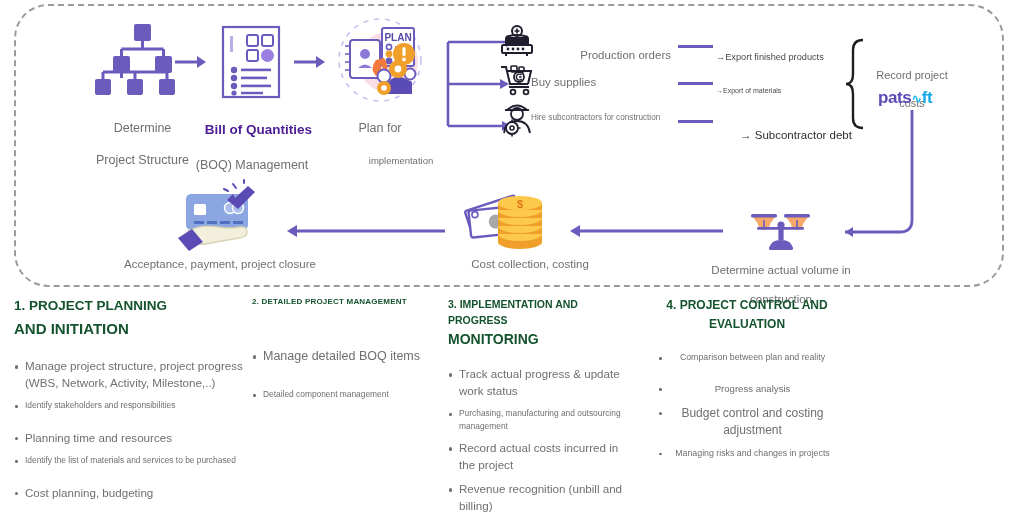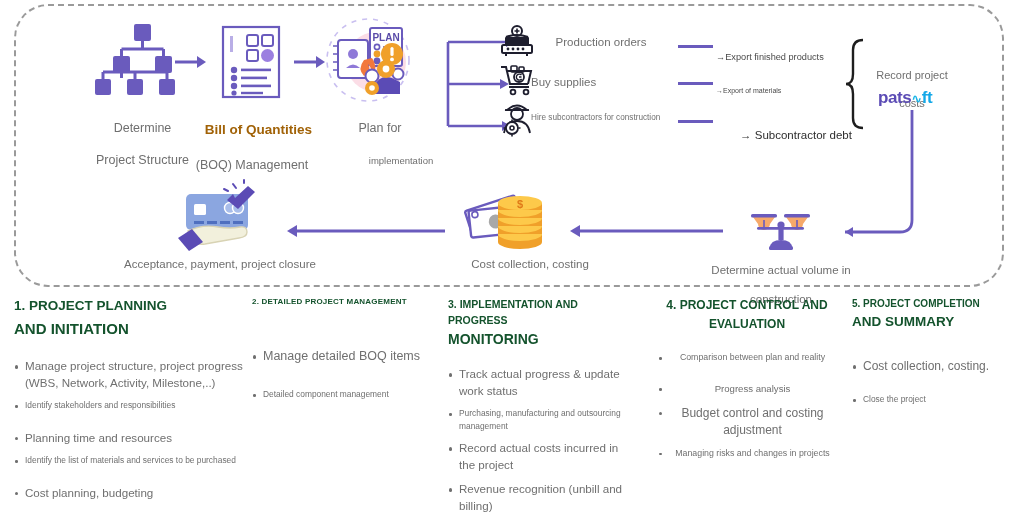--- a/index.html
+++ b/index.html
@@ -96,32 +96,32 @@
         <circle cx="12" cy="52" r="3.2"></circle>
           <rect x="19" y="50.6" width="26" height="2.6"></rect>
         <circle cx="12" cy="60" r="3.2"></circle>
           <rect x="19" y="58.6" width="30" height="2.6"></rect>
         <circle cx="12" cy="67" r="2.6"></circle>
           <rect x="19" y="65.8" width="22" height="2.4"></rect>
       </g>
     </svg>
   </div>
   <div class="cap" style="left:178px;top:104px;width:148px;font-size:13.5px;">
-    <span style="font-weight:bold;color:#a16207;margin-left:13px;">Bill of Quantities</span><br>
+    <span style="font-weight:bold;color:#4c1d95;margin-left:13px;">Bill of Quantities</span><br>
     <span style="font-size:12.5px;">(BOQ) Management</span>
   </div>
 
   <div class="node" style="left:294px;top:55px;">
     <svg width="32" height="14" viewBox="0 0 32 14">
       <path d="M0 7 H24" stroke="#6a5bbd" stroke-width="3"></path>
       <path d="M22 1 L31 7 L22 13 Z" fill="#6a5bbd"></path>
     </svg>
   </div>
 
-  <div class="node" style="left:324px;top:16px;">
+  <div class="node" style="left:336px;top:16px;">
     <svg width="88" height="88" viewBox="0 0 88 88">
       <circle cx="44" cy="44" r="41" fill="none" stroke="#c9bff0" stroke-width="1.6" stroke-dasharray="5 6"></circle>
       <circle cx="52" cy="46" r="30" fill="#fbdde6"></circle>
       <rect x="14" y="24" width="30" height="38" rx="3" fill="#fff" stroke="#6a5bbd" stroke-width="2"></rect>
       <path d="M14 30 H9 M14 38 H9 M14 46 H9 M14 54 H9" stroke="#6a5bbd" stroke-width="1.6"></path>
       <circle cx="29" cy="38" r="5" fill="#8f79d8"></circle>
       <path d="M22 52 q7 -7 14 0 z" fill="#8f79d8"></path>
       <rect x="46" y="12" width="32" height="38" rx="2" fill="#fff" stroke="#6a5bbd" stroke-width="2"></rect>
       <text x="62" y="25" font-size="10" font-weight="bold" fill="#5a4ba8" text-anchor="middle" font-family="Liberation Sans, sans-serif">PLAN</text>
       <g stroke="#6a5bbd" stroke-width="1.6" fill="none">
@@ -170,21 +170,21 @@
       <rect x="2" y="19" width="30" height="8" rx="1.5" fill="none" stroke="#1e1e2e" stroke-width="2"></rect>
       <g fill="#1e1e2e">
         <circle cx="8" cy="23" r="1.4"></circle>
           <circle cx="13" cy="23" r="1.4"></circle>
         <circle cx="18" cy="23" r="1.4"></circle>
           <circle cx="23" cy="23" r="1.4"></circle>
       </g>
       <path d="M6 27 V30 M27 27 V30" stroke="#1e1e2e" stroke-width="2"></path>
     </svg>
   </div>
-  <div class="cap" style="left:531px;top:35px;width:140px;text-align:center;font-size:11.5px;">Production orders</div>
+  <div class="cap" style="left:531px;top:48px;width:140px;text-align:right;font-size:11.5px;">Production orders</div>
 
   <div class="node" style="left:500px;top:64px;">
     <svg width="34" height="32" viewBox="0 0 34 32">
       <path d="M1 3 H6 L10 20 H28" stroke="#1e1e2e" stroke-width="2" fill="none"></path>
       <path d="M7 7 H31 L28 20" stroke="#1e1e2e" stroke-width="2" fill="none"></path>
       <rect x="11" y="2" width="6" height="6" rx="1" fill="none" stroke="#1e1e2e" stroke-width="1.6"></rect>
       <rect x="19" y="3" width="5" height="5" rx="1" fill="none" stroke="#1e1e2e" stroke-width="1.6"></rect>
       <circle cx="19" cy="13" r="5" fill="none" stroke="#1e1e2e" stroke-width="1.8"></circle>
       <path d="M21.5 11 a3 3 0 1 0 .2 4 M21.5 13 H19" stroke="#1e1e2e" stroke-width="1.4" fill="none"></path>
       <path d="M9 23 H29" stroke="#1e1e2e" stroke-width="2"></path>
@@ -371,23 +371,15 @@
       <div class="col-title t-big" style="font-size:12px;">4. PROJECT CONTROL AND</div>
       <div class="col-title t-big" style="font-size:12px;margin-bottom:18px;">EVALUATION</div>
       <ul class="items">
         <li class="sm" style="font-size:8.8px;margin-top:8px;">Comparison between plan and reality</li>
         <li class="sm" style="font-size:9.6px;margin-top:18px;">Progress analysis</li>
         <li class="lg" style="font-size:12px;">Budget control and costing adjustment</li>
         <li class="sm" style="font-size:8.8px;">Managing risks and changes in projects</li>
       </ul>
     </div>
 
-    <div class="col" style="left:852px;width:165px;">
-      <div class="col-title t-big" style="font-size:10px;">5. PROJECT COMPLETION</div>
-      <div class="col-title t-big" style="font-size:13.5px;margin-bottom:26px;">AND SUMMARY</div>
-      <ul class="items">
-        <li class="lg" style="font-size:12px;">Cost collection, costing.</li>
-        <li class="sm" style="margin-top:18px;">Close the project</li>
-      </ul>
-    </div>
 
   </div>
 </div>
 
 </body></html>

